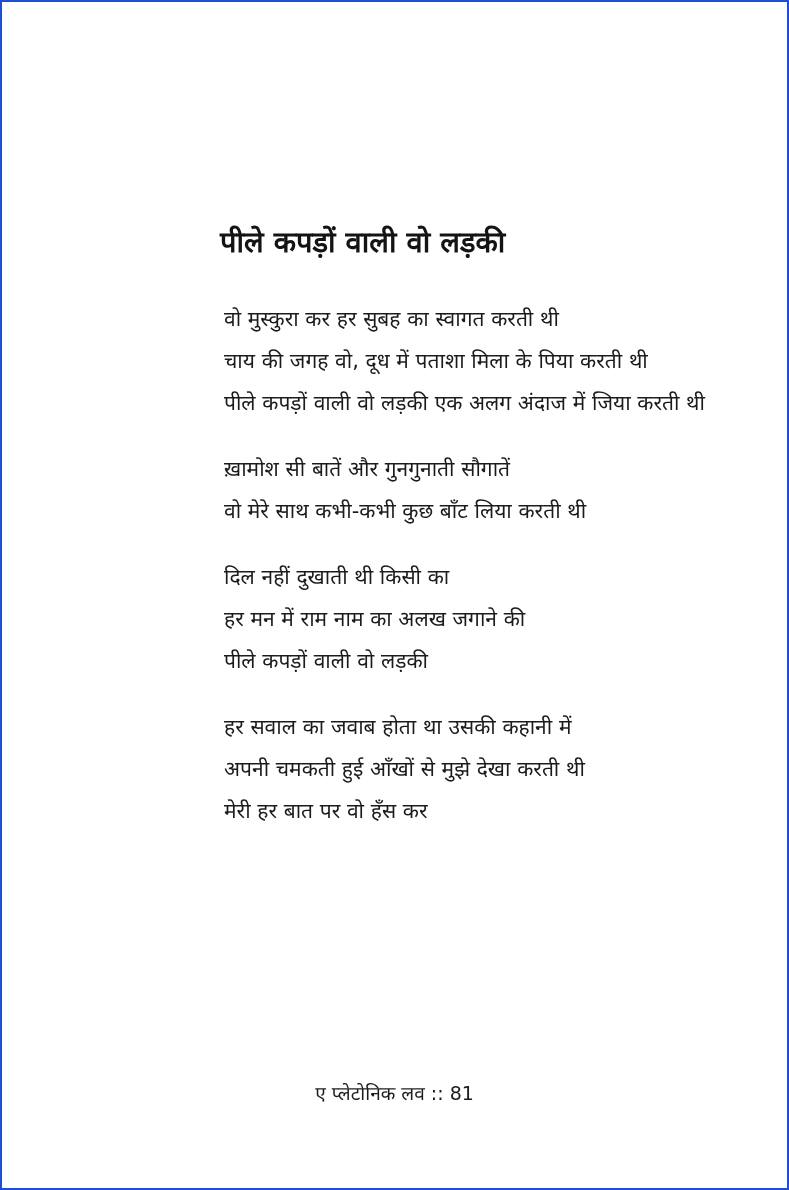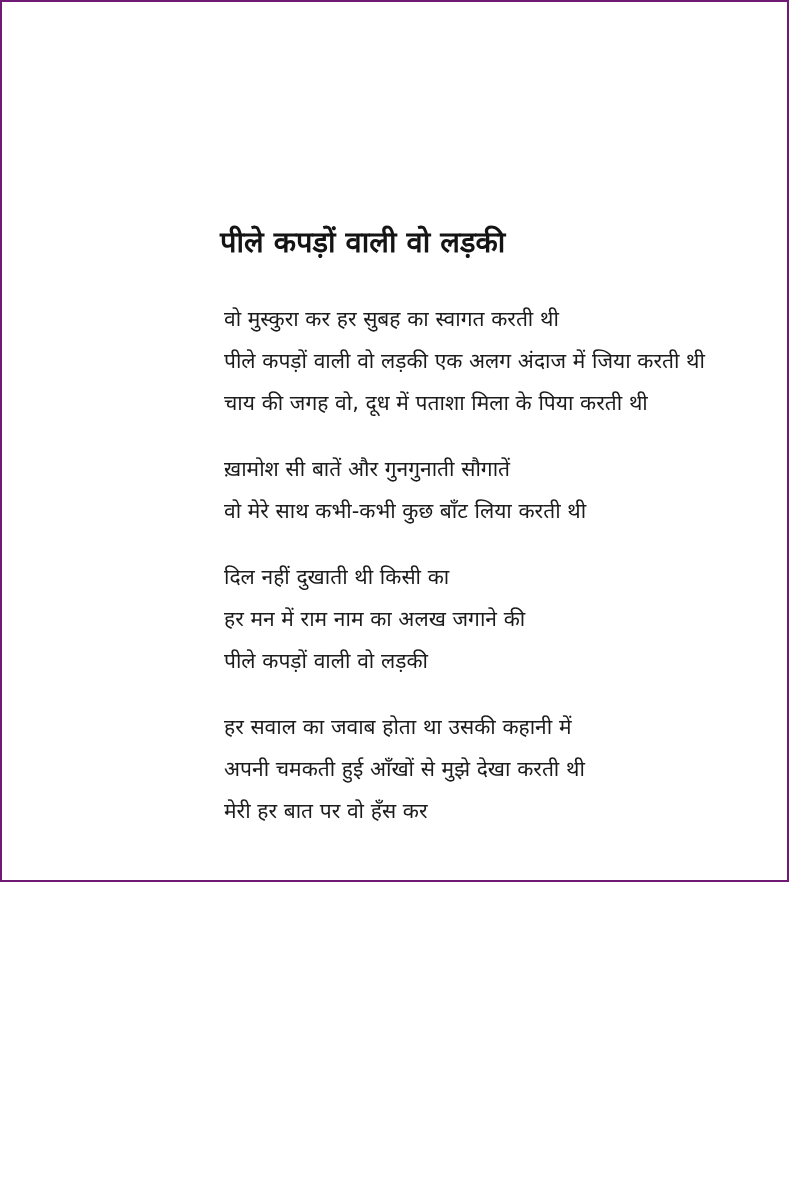--- a/index.html
+++ b/index.html
@@ -3,24 +3,24 @@
 <meta charset="utf-8">
 <style>
   html, body {
     margin: 0;
     padding: 0;
     background: #ffffff;
   }
   .page {
     position: relative;
     width: 789px;
-    height: 882px;
+    height: 1190px;
     box-sizing: border-box;
     background: #ffffff;
-    border: 2px solid #701a75;
+    border: 2px solid #1d4ed8;
     overflow: hidden;
     font-family: "DejaVu Sans", "Liberation Sans", sans-serif;
     color: #1b1b1b;
   }
   .content {
     position: absolute;
     left: 218px;
     top: 222px;
     width: 490px;
   }
@@ -55,22 +55,22 @@
 </head>
 <body>
 
 <div class="page">
   <div class="content">
 
     <h1 class="poem-title">पीले कपड़ों वाली वो लड़की</h1>
 
     <div class="stanza">
       <p>वो मुस्कुरा कर हर सुबह का स्वागत करती थी</p>
+      <p>चाय की जगह वो, दूध में पताशा मिला के पिया करती थी</p>
       <p>पीले कपड़ों वाली वो लड़की एक अलग अंदाज में जिया करती थी</p>
-      <p>चाय की जगह वो, दूध में पताशा मिला के पिया करती थी</p>
     </div>
 
     <div class="stanza">
       <p>ख़ामोश सी बातें और गुनगुनाती सौगातें</p>
       <p>वो मेरे साथ कभी-कभी कुछ बाँट लिया करती थी</p>
     </div>
 
     <div class="stanza">
       <p>दिल नहीं दुखाती थी किसी का</p>
       <p>हर मन में राम नाम का अलख जगाने की</p>

